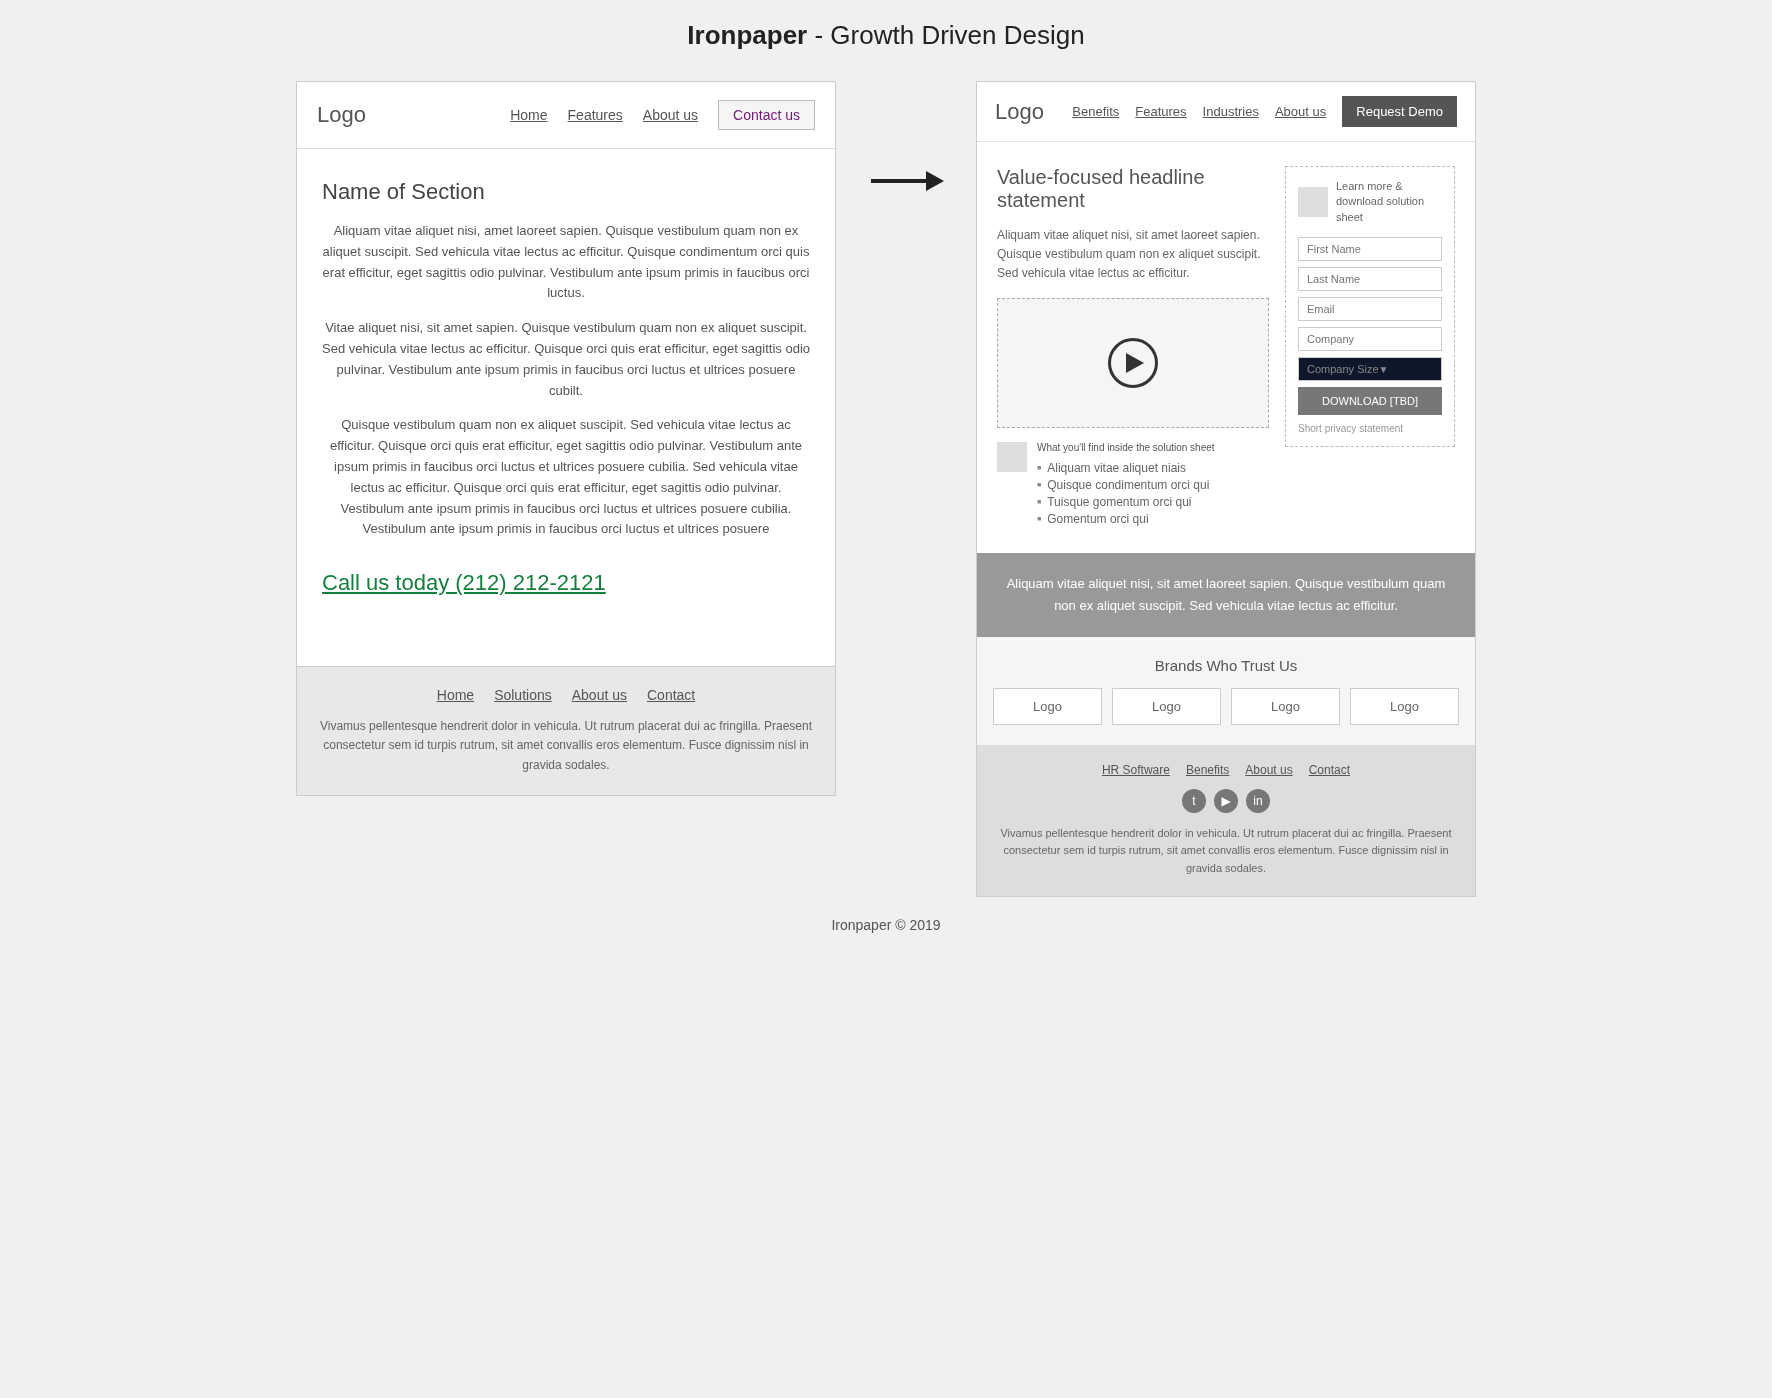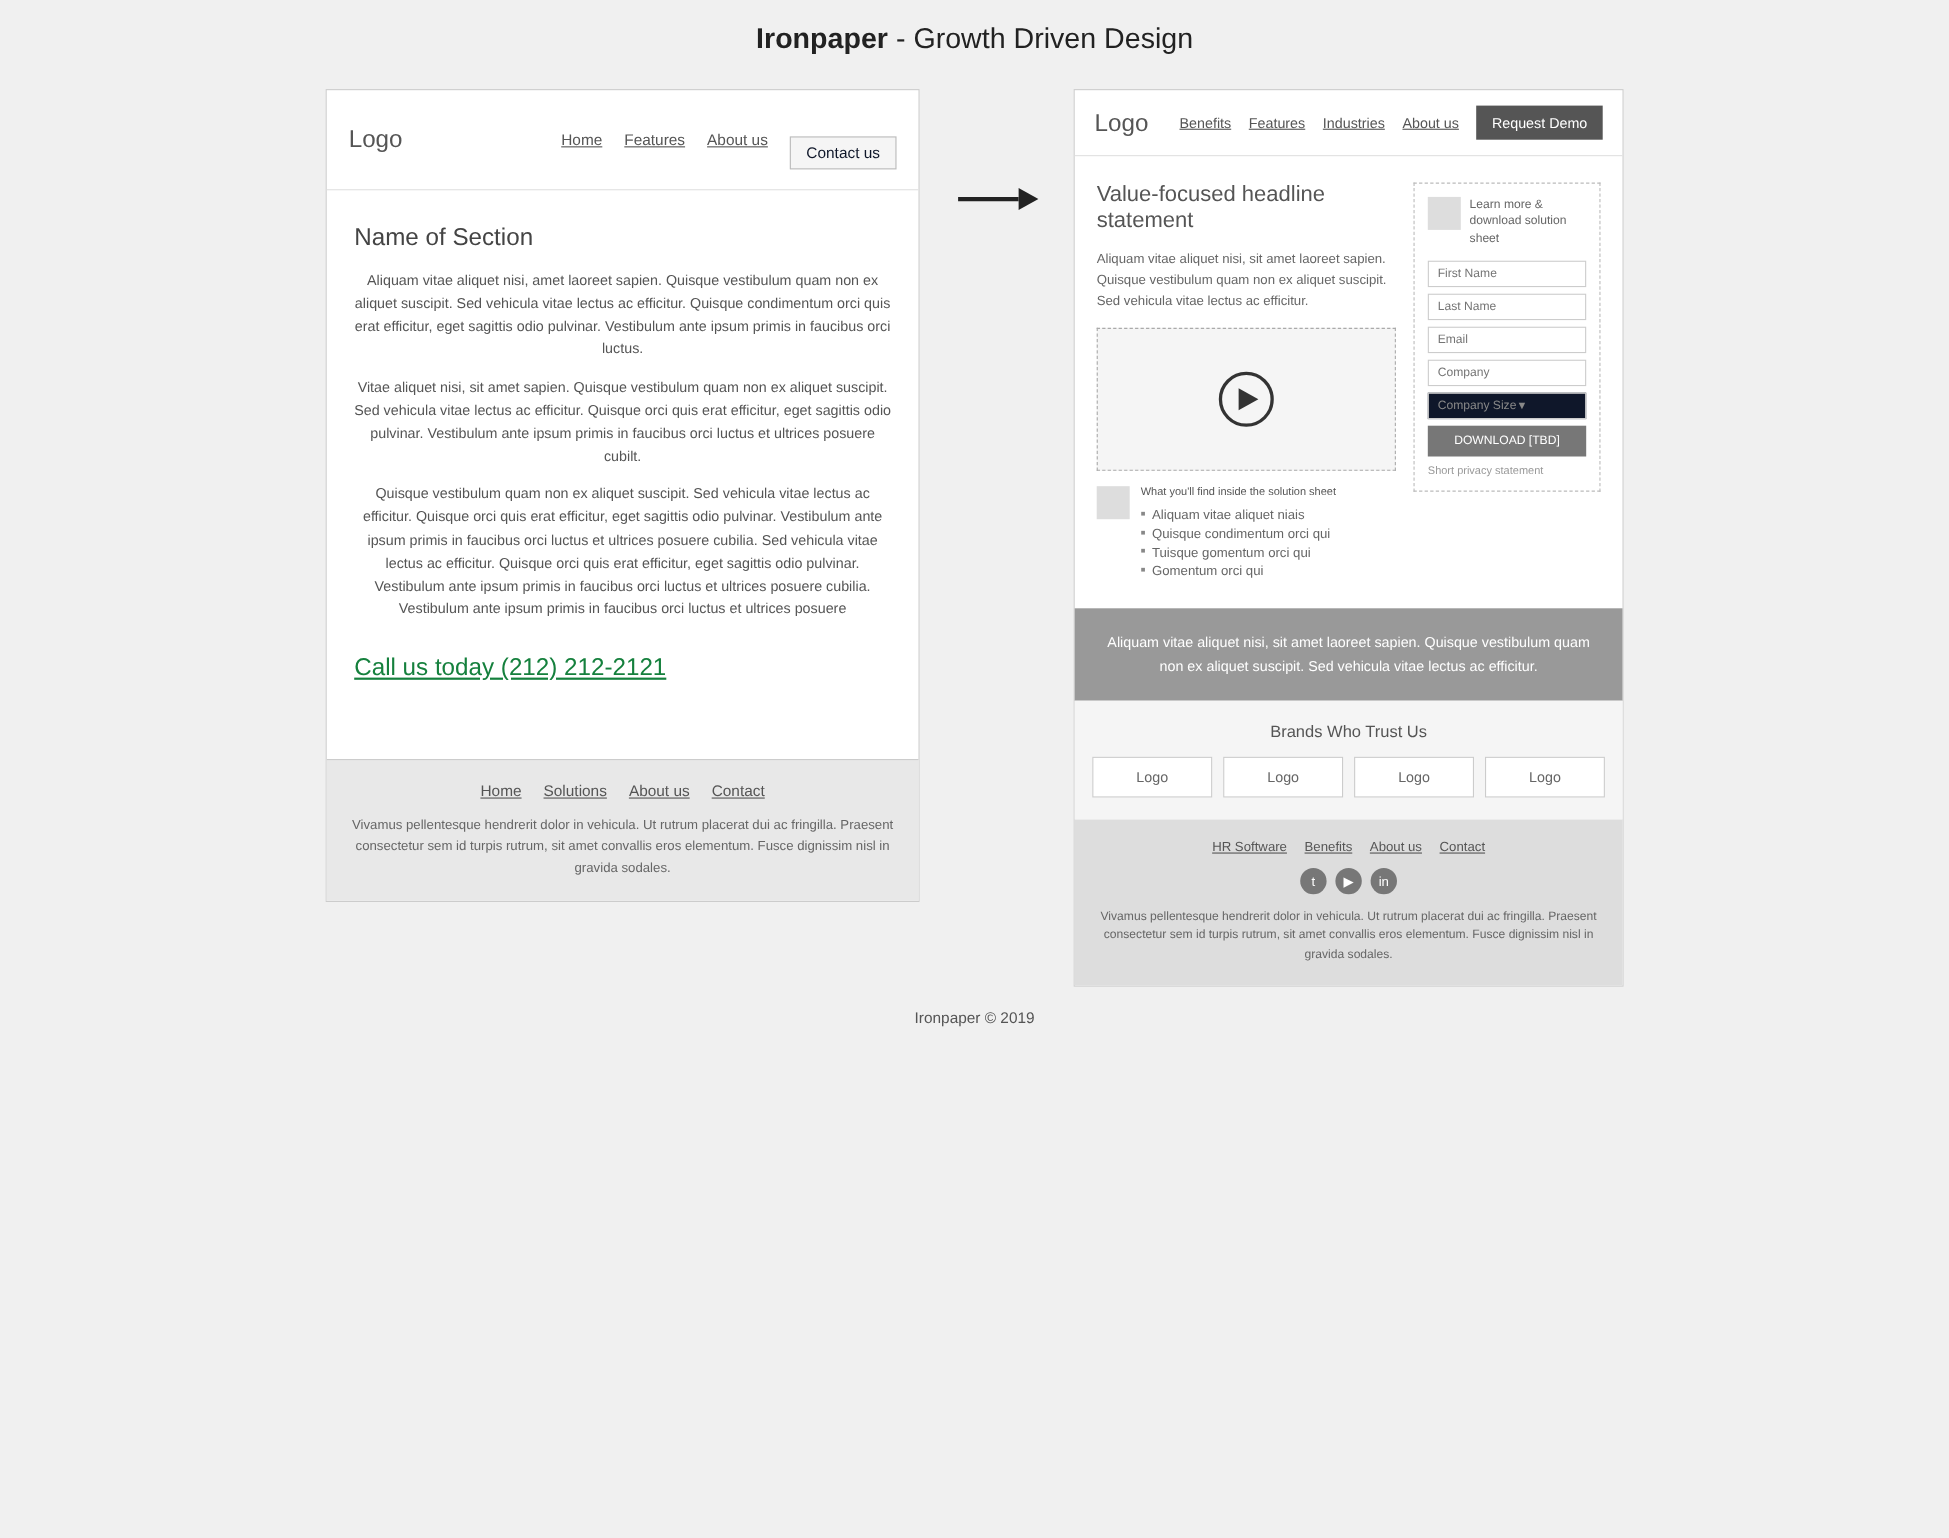--- a/index.html
+++ b/index.html
@@ -56,22 +56,21 @@
       text-decoration: underline;
       font-size: 14px;
       cursor: pointer;
     }
     .left-nav-btn {
       border: 1px solid #bbb;
       background: #f5f5f5;
       padding: 6px 14px;
       font-size: 14px;
       cursor: pointer;
-      color: #0f172a;
-      margin-top: 24px;
+      color: #701a75;
     }
     .left-content {
       padding: 30px 25px;
       flex: 1;
     }
     .left-section-title {
       font-size: 22px;
       font-weight: normal;
       color: #444;
       margin-bottom: 16px;
@@ -251,21 +250,21 @@
       width: 170px;
       flex-shrink: 0;
     }
     .form-card {
       border: 1px dashed #bbb;
       padding: 12px;
     }
     .form-header {
       display: flex;
       gap: 8px;
-      align-items: flex-start;
+      align-items: center;
       margin-bottom: 12px;
     }
     .form-thumb {
       width: 30px;
       height: 30px;
       background: #ddd;
       flex-shrink: 0;
     }
     .form-header-text {
       font-size: 11px;

